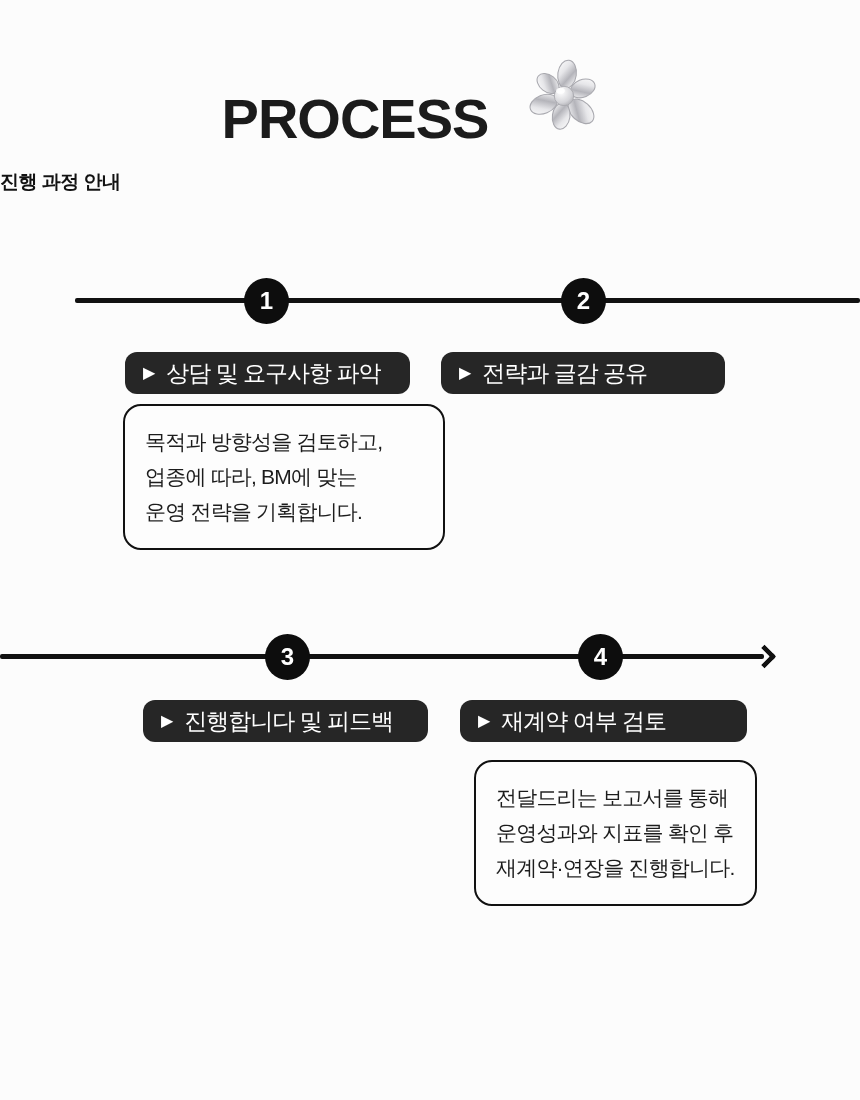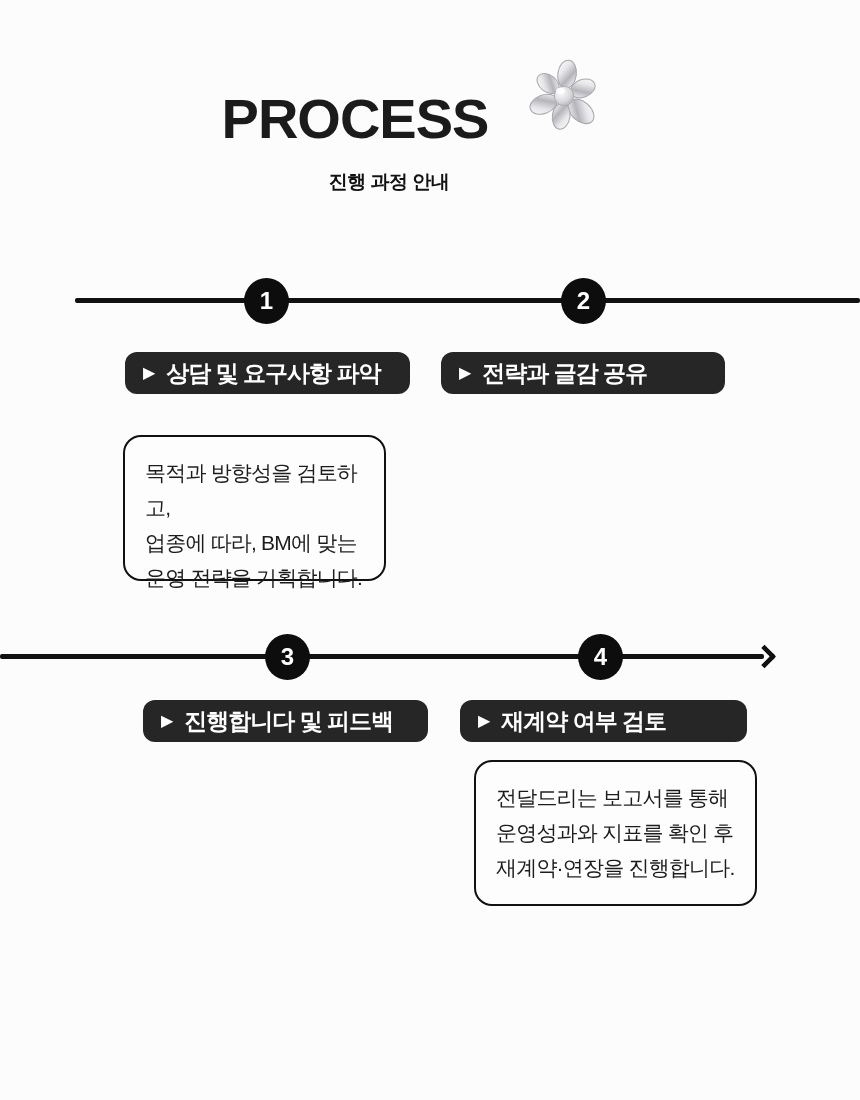--- a/index.html
+++ b/index.html
@@ -18,21 +18,20 @@
     position: absolute; top: 86px; left: 0; width: 710px;
     text-align: center;
     font-size: 56px; font-weight: bold; letter-spacing: -1px;
     color: #1b1b1b;
   }
   .flower {
     position: absolute; top: 52px; left: 520px; width: 88px; height: 88px;
   }
   .page-subtitle {
     position: absolute; top: 169px; left: 0; width: 778px;
-    text-align: center;
     font-size: 19px; font-weight: bold; color: #121212;
     letter-spacing: -0.5px;
   }
 
   
   .tl-line {
     position: absolute; height: 5px; background: #111; border-radius: 2px;
   }
   .tl-line.row1 { top: 298px; left: 75px; width: 785px; }
   .tl-line.row2 { top: 654px; left: 0px; width: 764px; }
@@ -56,38 +55,38 @@
   
   .step-pill {
     position: absolute; height: 42px;
     background: #262626; border-radius: 12px;
     display: flex; align-items: center;
     padding: 0 18px; gap: 11px;
     color: #fff;
   }
   .step-pill .play { font-size: 16px; line-height: 1; color: #fff; }
   .step-pill .pill-label {
-    font-size: 23px; font-weight: bold; letter-spacing: -1px;
+    font-size: 23px; font-weight: normal; letter-spacing: -1px;
     white-space: nowrap;
   }
   .pill-1 { left: 125px; top: 352px; width: 285px; }
   .pill-2 { left: 441px; top: 352px; width: 284px; }
   .pill-3 { left: 143px; top: 700px; width: 285px; }
   .pill-4 { left: 460px; top: 700px; width: 287px; }
 
   .step-body {
     position: absolute; height: 146px;
     background: #fdfdfd;
     border: 2px solid #111; border-radius: 18px;
     padding: 18px 16px 0 20px;
     font-size: 21px; line-height: 35px; letter-spacing: -0.8px;
     color: #1c1c1c;
     white-space: pre-line;
   }
-  .body-1 { left: 123px; top: 404px; width: 263px; margin-top: 31px; }
+  .body-1 { left: 123px; top: 404px; width: 322px; }
   .body-2 { left: 440px; top: 404px; width: 285px; }
   .body-3 { left: 145px; top: 760px; width: 283px; }
   .body-4 { left: 474px; top: 760px; width: 283px; }
 </style>
 </head>
 <body>
 
 <div class="canvas">
 
   <h1 class="page-title">PROCESS</h1>

